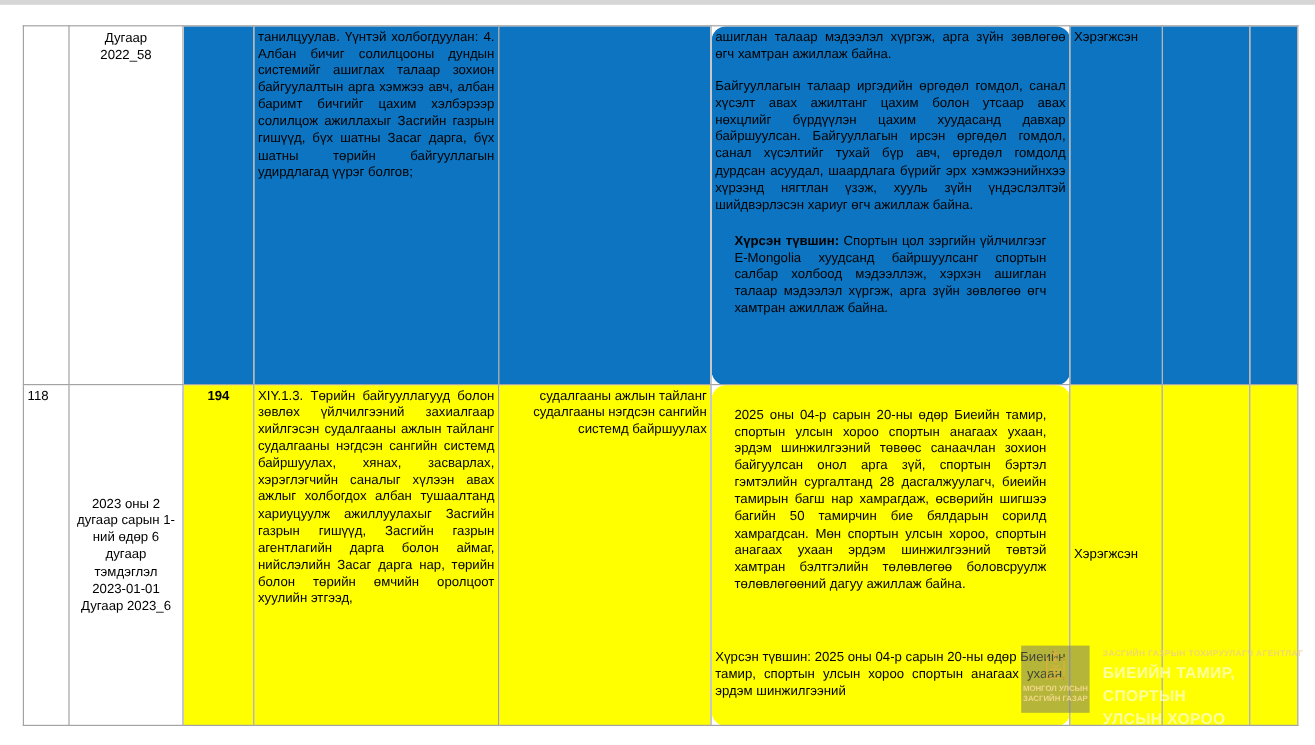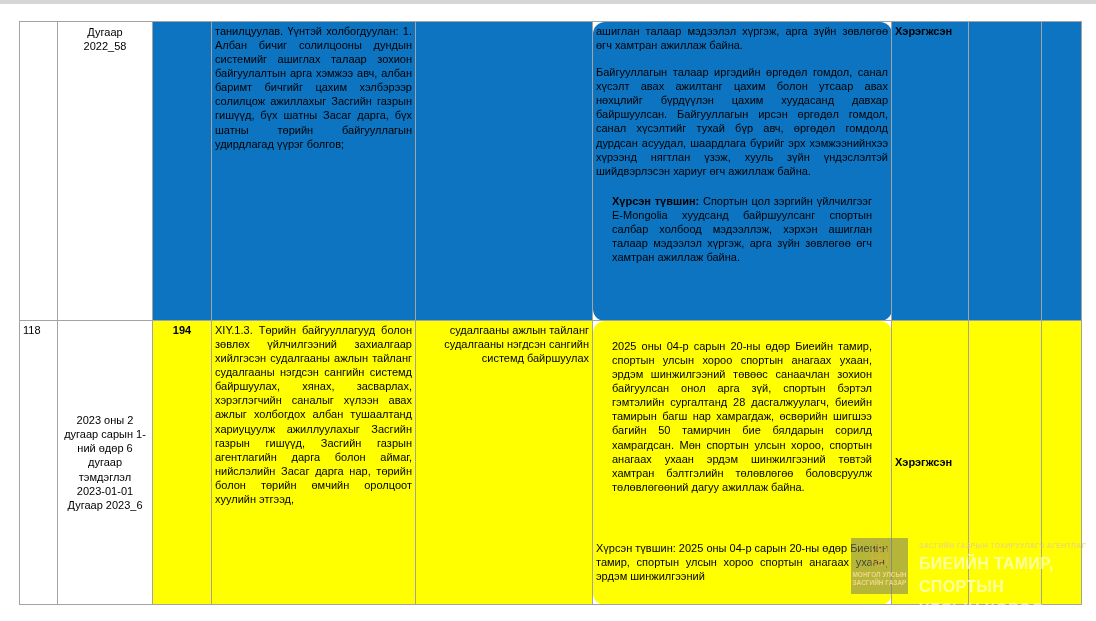--- a/index.html
+++ b/index.html
@@ -18,31 +18,31 @@
   td.c-doc.v-top{vertical-align:top;padding-top:3px;}
   td.c-doc.v-mid{vertical-align:middle;}
   td.c-seq{text-align:center;font-weight:bold;}
   td.c-task{text-align:justify;}
   td.c-task p{margin:0;}
   td.c-sub{text-align:right;}
   td.c-impl{text-align:justify;border-radius:12px;}
   td.c-impl p{margin:0 0 13px 0;}
   td.c-impl p.no-gap{margin:16px;}
   td.c-impl p.big-gap{margin:47px 0 0 0;}
-  td.c-status{text-align:left;font-weight:bold;}
+  td.c-status{text-align:left;}
   td.c-status.v-mid{vertical-align:middle;}
   
   .watermark{position:absolute;left:851px;top:538px;width:236px;height:62px;pointer-events:none;}
   .wm-box{position:absolute;left:0;top:0;width:57px;height:56px;background:rgba(118,120,104,0.55);
         display:flex;flex-direction:column;align-items:center;justify-content:flex-start;padding-top:3px;box-sizing:border-box;}
   .wm-box .org{margin-top:2px;font-size:6.5px;font-weight:bold;line-height:1.25;text-align:center;
         color:rgba(242,216,140,0.95);white-space:pre-line;}
   .wm-text{position:absolute;left:68px;top:4px;width:170px;}
   .wm-small{font-size:7px;font-weight:bold;letter-spacing:0.3px;color:rgba(236,208,132,0.8);white-space:nowrap;}
-  .wm-large{margin-top:3px;font-size:16px;font-weight:bold;line-height:1.45;letter-spacing:0.3px;
+  .wm-large{margin-top:3px;font-size:13px;font-weight:bold;line-height:1.45;letter-spacing:0.3px;
         color:rgba(255,255,252,0.62);white-space:pre-line;}
 </style>
 </head>
 <body>
 
 <div class="page">
   <div class="top-strip"></div>
 
   <table class="doc-table">
     <colgroup>
@@ -56,21 +56,21 @@
         <col style="width:73px">
         <col style="width:40px">
     </colgroup>
     <tbody>
       <tr class="row-blue">
         <td class="c-no"></td>
         <td class="c-doc v-top">Дугаар
 2022_58</td>
         <td class="c-seq"></td>
         <td class="c-task">
-          <p>танилцуулав. Үүнтэй холбогдуулан: 1. Албан бичиг солилцооны дундын системийг ашиглах талаар зохион байгуулалтын арга хэмжээ авч, албан баримт бичгийг цахим хэлбэрээр солилцож ажиллахыг Засгийн газрын гишүүд, бүх шатны Засаг дарга, бүх шатны төрийн байгууллагын удирдлагад үүрэг болгов;</p>
+          <p>танилцуулав. Үүнтэй холбогдуулан: 4. Албан бичиг солилцооны дундын системийг ашиглах талаар зохион байгуулалтын арга хэмжээ авч, албан баримт бичгийг цахим хэлбэрээр солилцож ажиллахыг Засгийн газрын гишүүд, бүх шатны Засаг дарга, бүх шатны төрийн байгууллагын удирдлагад үүрэг болгов;</p>
         </td>
         <td class="c-sub"></td>
         <td class="c-impl">
           <p>ашиглан талаар мэдээлэл хүргэж, арга зүйн зөвлөгөө өгч хамтран ажиллаж байна.</p>
           <p>Байгууллагын талаар иргэдийн өргөдөл гомдол, санал хүсэлт авах ажилтанг цахим болон утсаар авах нөхцлийг бүрдүүлэн цахим хуудасанд давхар байршуулсан. Байгууллагын ирсэн өргөдөл гомдол, санал хүсэлтийг тухай бүр авч, өргөдөл гомдолд дурдсан асуудал, шаардлага бүрийг эрх хэмжээнийнхээ хүрээнд нягтлан үзэж, хууль зүйн үндэслэлтэй шийдвэрлэсэн хариуг өгч ажиллаж байна.</p>
           <p class="no-gap"><b>Хүрсэн түвшин:</b><span> Спортын цол зэргийн үйлчилгээг E-Mongolia хуудсанд байршуулсанг спортын салбар холбоод мэдээллэж, хэрхэн ашиглан талаар мэдээлэл хүргэж, арга зүйн зөвлөгөө өгч хамтран ажиллаж байна.</span></p>
         </td>
         <td class="c-status">Хэрэгжсэн</td>
         <td class="c-extra"></td>
         <td class="c-extra"></td>

